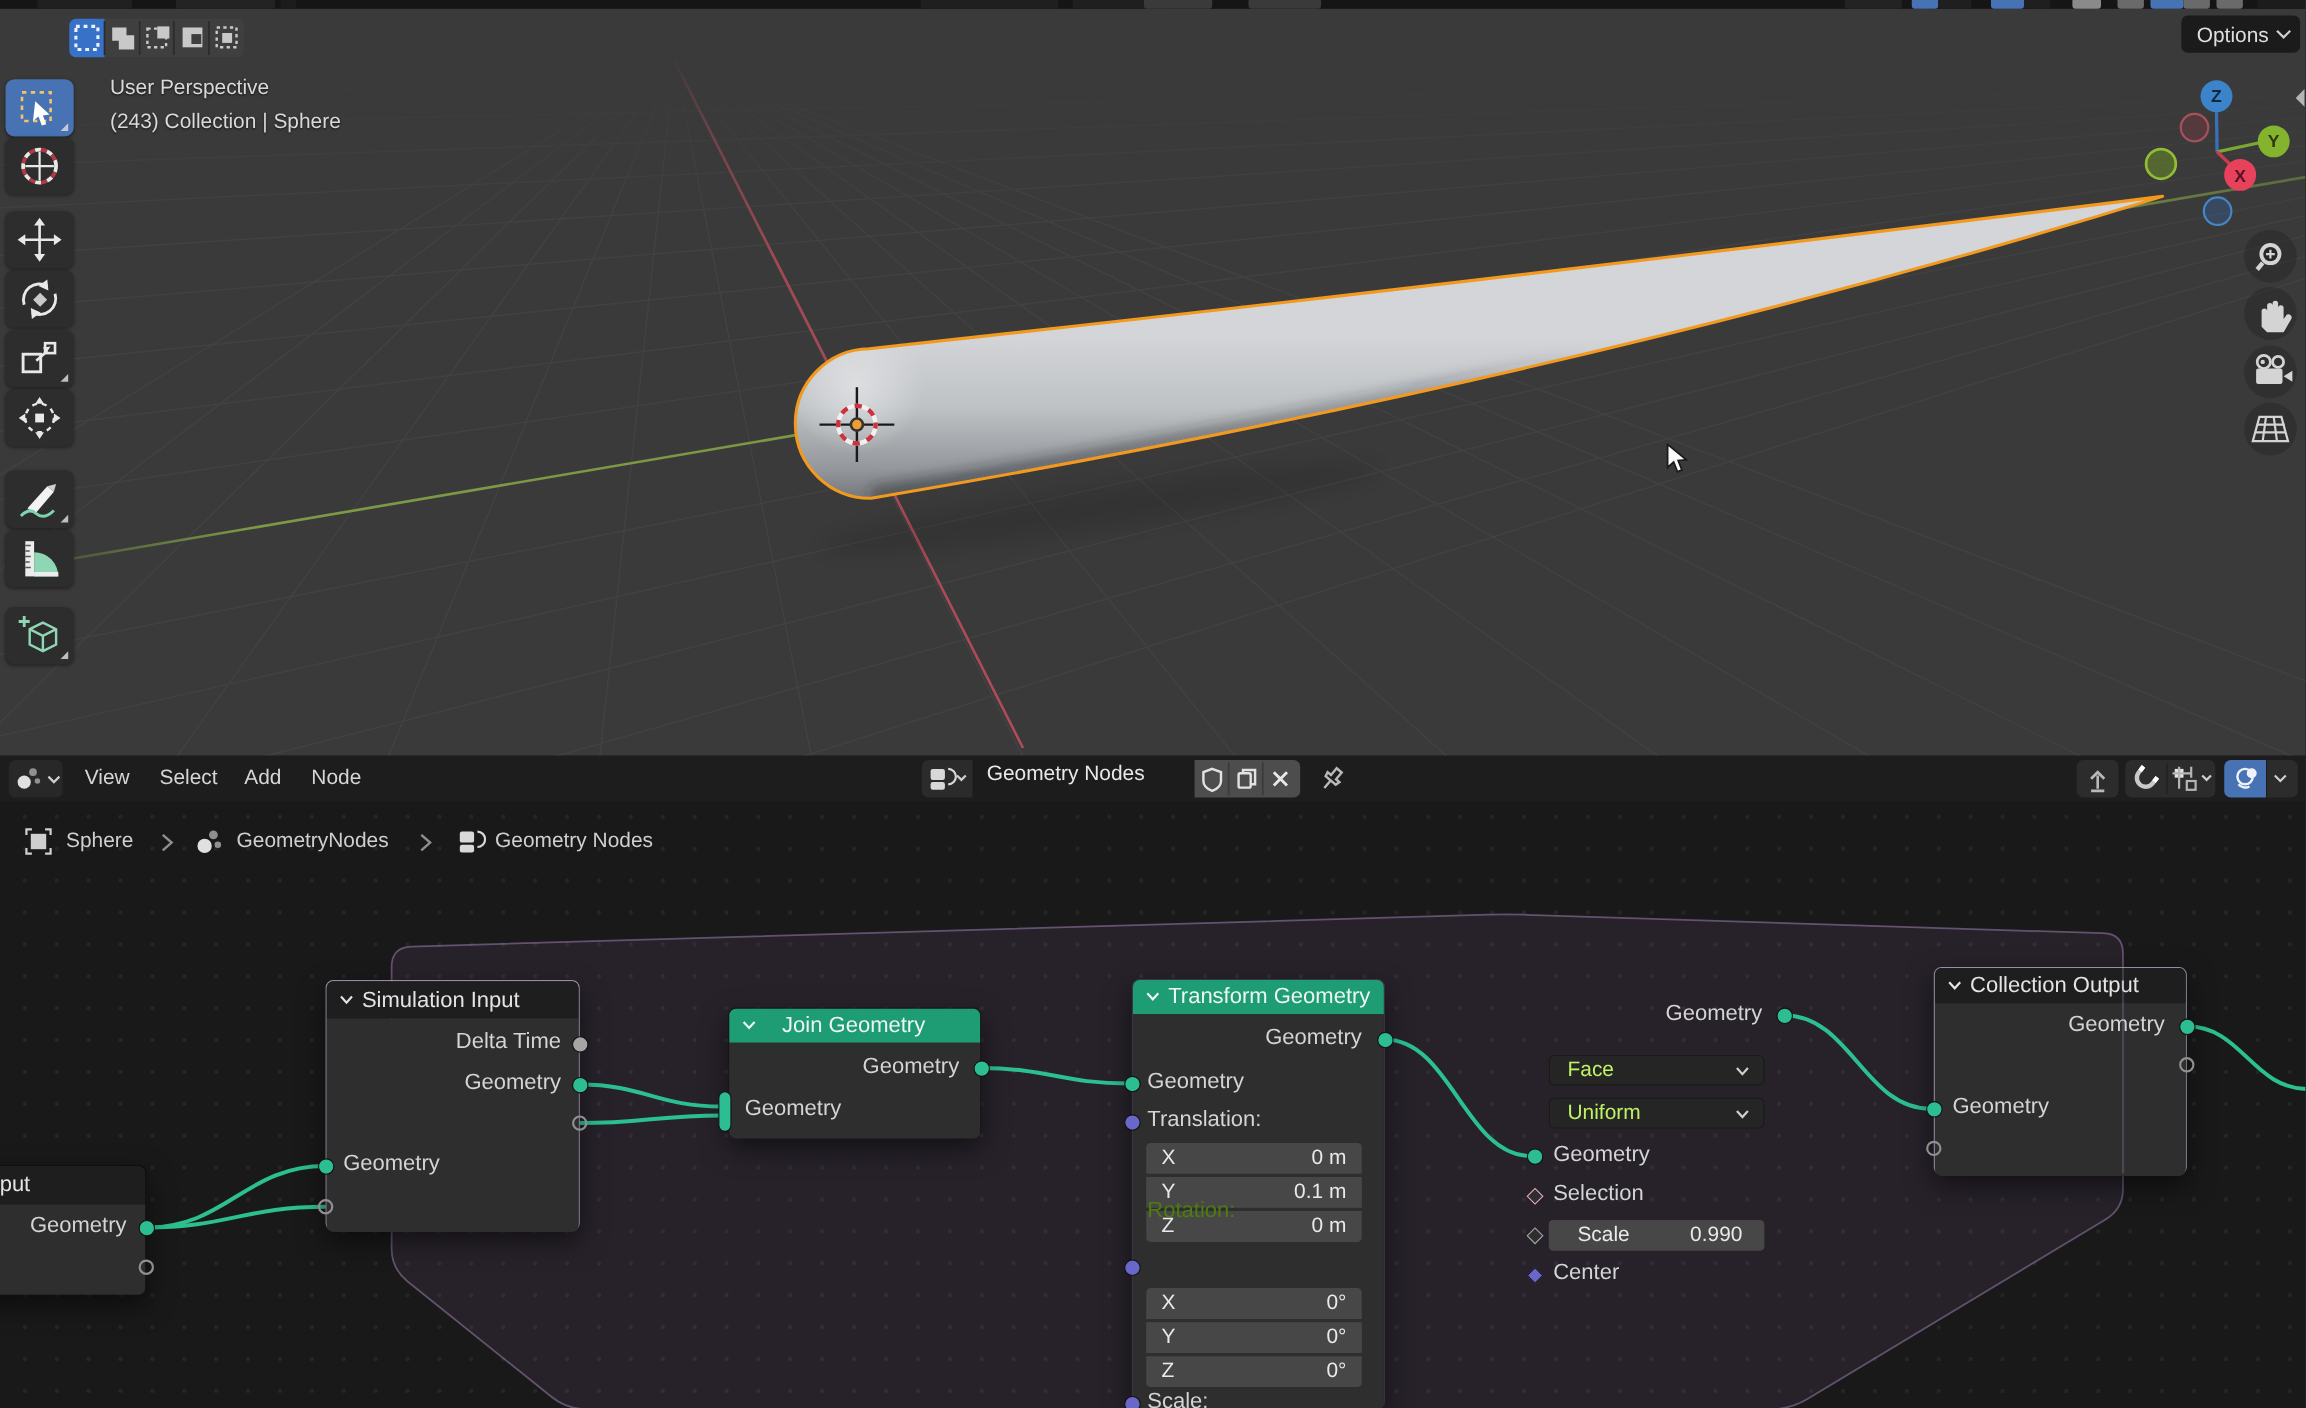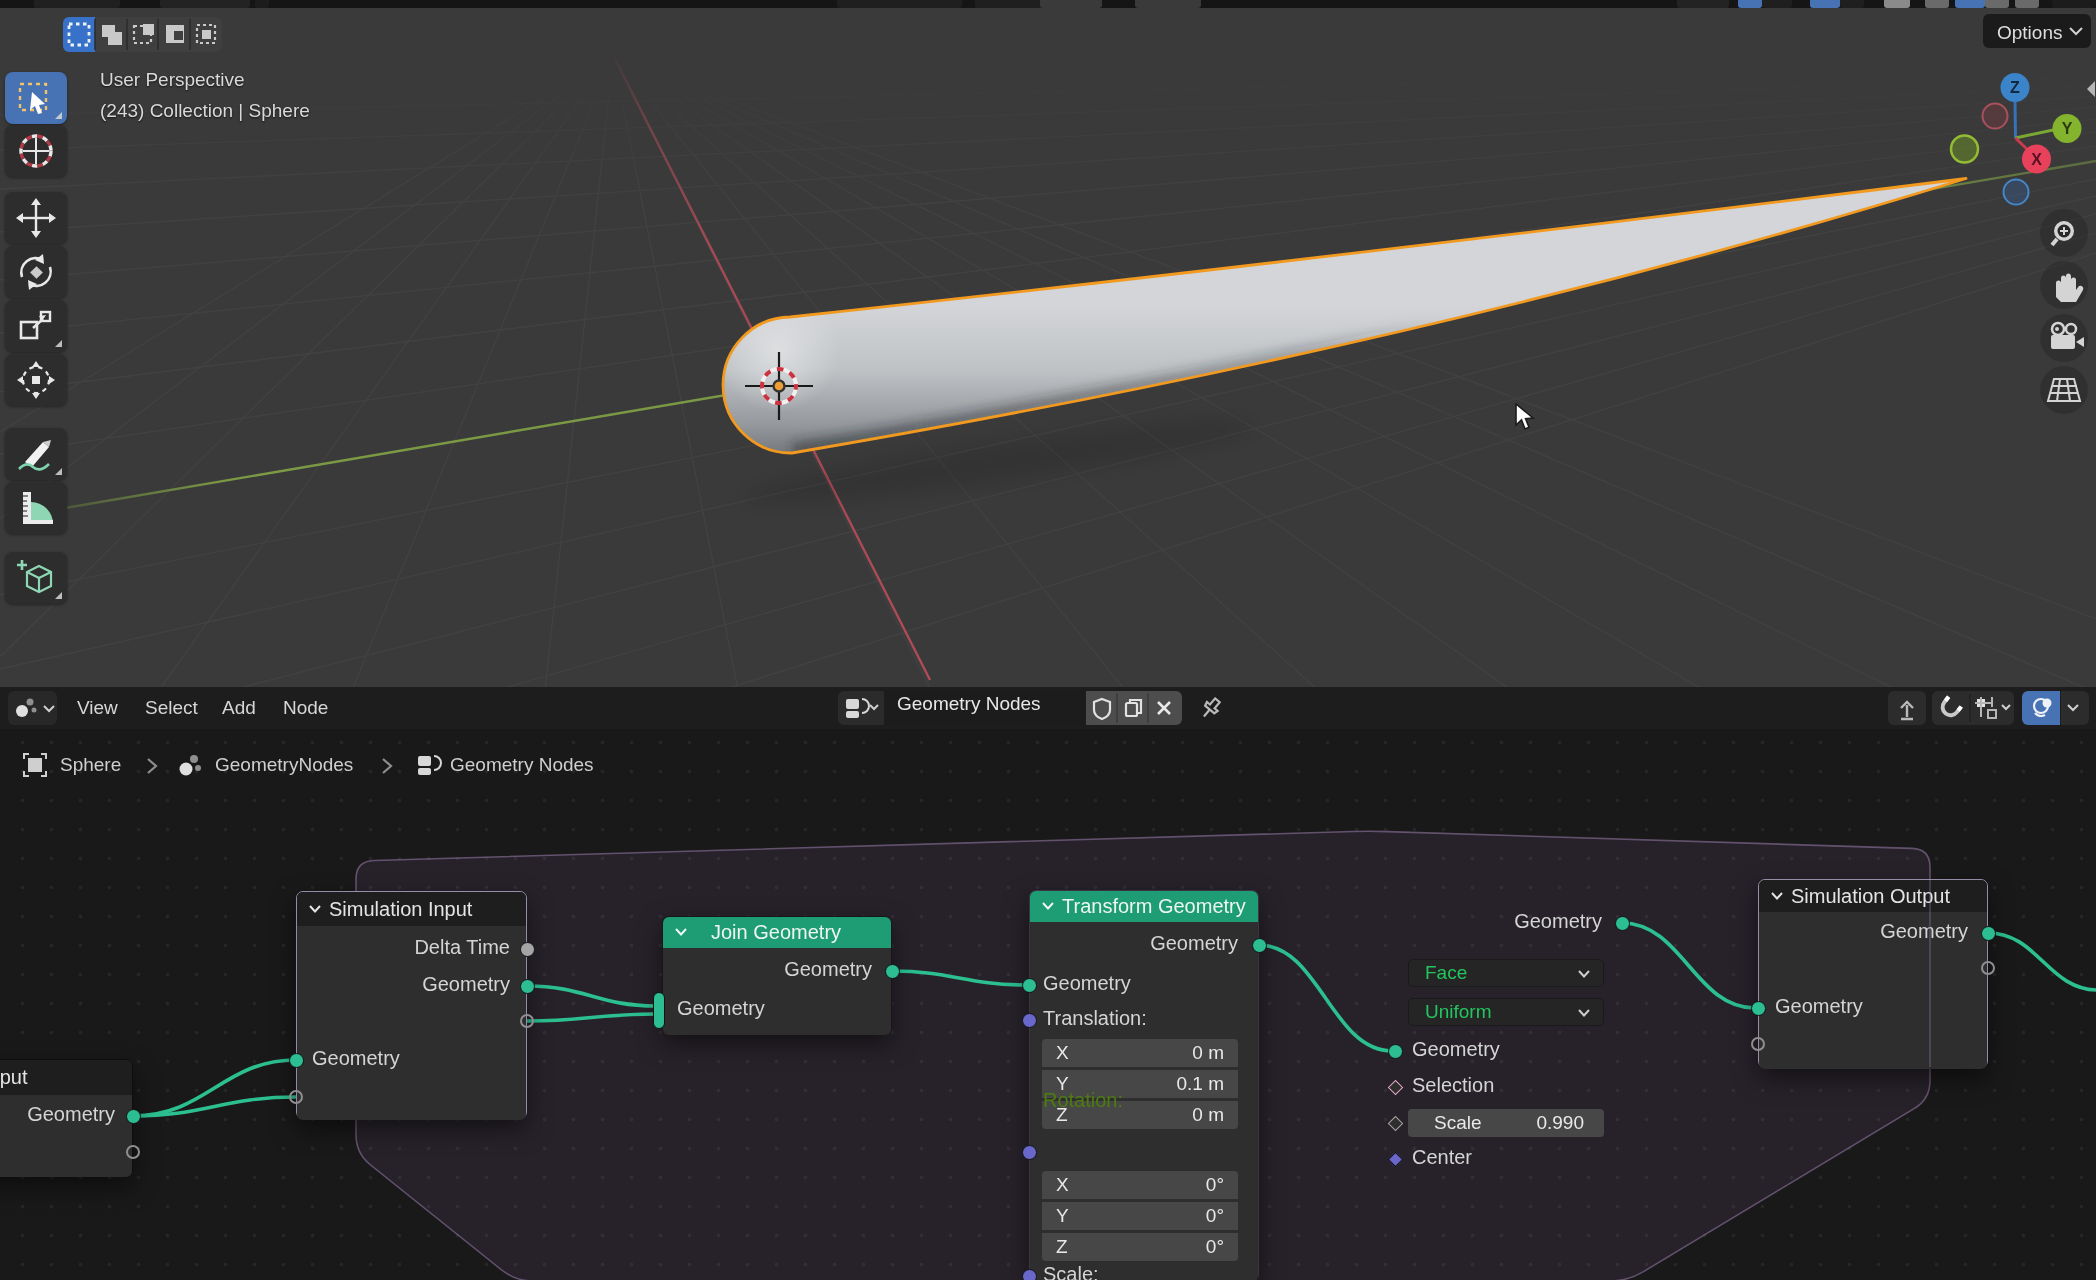--- a/index.html
+++ b/index.html
@@ -19,21 +19,21 @@
 .green-h{background:#1e9c73;color:#eef6f1}
 .dark-h{background:#1e1e1e}
 .lab{position:absolute;white-space:nowrap;color:#d4d4d4;font-size:20px}
 .lab.r{text-align:right}
 .sock{position:absolute;width:15px;height:15px;border-radius:50%;border:1.5px solid #121212}
 .sock.open{width:14px;height:14px;background:transparent;border:2px solid #8f8f8f}
 .diam{position:absolute;width:11px;height:11px;transform:rotate(45deg);border:1.7px solid #121212}
 .fld{position:absolute;background:#474747;color:#e9e9e9;font-size:19px}
 .fld .l{position:absolute;left:14px;top:50%;transform:translateY(-50%)}
 .fld .v{position:absolute;right:14px;top:50%;transform:translateY(-50%)}
-.drop{position:absolute;background:#252525;border-radius:5px;color:#22c55e;font-size:19px;border:1px solid #1a1a1a}
+.drop{position:absolute;background:#252525;border-radius:5px;color:#bef264;font-size:19px;border:1px solid #1a1a1a}
 </style></head><body>
 <div id="vp">
     <svg class="abs" style="left:0;top:0" width="2096" height="687" viewBox="0 0 2096 687">
       <defs>
         <linearGradient id="fade" x1="0" y1="55" x2="0" y2="205" gradientUnits="userSpaceOnUse">
           <stop offset="0" stop-color="#3a3a3a" stop-opacity="1"></stop>
           <stop offset="1" stop-color="#3a3a3a" stop-opacity="0"></stop>
         </linearGradient>
         <linearGradient id="redax" x1="613" y1="55" x2="930" y2="680" gradientUnits="userSpaceOnUse">
           <stop offset="0" stop-color="#a04a54" stop-opacity="0.05"></stop>
@@ -461,21 +461,21 @@
     <div class="fld" style="left:1408px;top:1109px;width:196px;height:28px;border-radius:4px 4px 4px 4px">
       <span class="l"><span style="margin-left:12px">Scale</span></span>
       <span class="v">0.990<span style="margin-right:6px"></span></span>
     </div>
     <div class="diam" style="left:1389.5px;top:1117.5px;background:#2e2e2e;border-color:#a5a5a5"></div>
     <div class="lab" style="left:1412px;top:1146px;color:#d4d4d4">Center</div>
     <div class="diam" style="left:1389.5px;top:1153.5px;background:#6967c9;border-color:#121212"></div>
     <div class="node" style="left:1758px;top:879px;width:230px;height:189px;border:1.4px solid rgba(172,160,192,0.85)">
       <div class="nhd dark-h" style="height:32px;line-height:32px"><svg style="position:absolute;left:11px;top:11px" width="14" height="10" viewBox="0 0 14 10">
           <path d="M2,2 L7,7.5 L12,2" stroke="currentColor" stroke-width="2" fill="none"></path>
-        </svg><span style="margin-left:32px">Simulation Output</span></div>
+        </svg><span style="margin-left:32px">Collection Output</span></div>
       <div class="nbody" style="top:32px;height:157px"></div>
     </div>
     <div class="lab r" style="right:128px;top:920px;color:#d4d4d4">Geometry</div>
     <div class="sock" style="left:1980.5px;top:925.5px;background:#2dbd92"></div>
     <div class="sock open" style="left:1981px;top:961px"></div>
     <div class="lab" style="left:1775px;top:995px;color:#d4d4d4">Geometry</div>
     <div class="sock" style="left:1750.5px;top:1000.5px;background:#2dbd92"></div>
     <div class="sock open" style="left:1751px;top:1037px"></div>
     <div class="abs" style="left:1929px;top:880px;width:1.6px;height:187px;background:rgba(155,125,175,0.3)"></div>
   </div>

